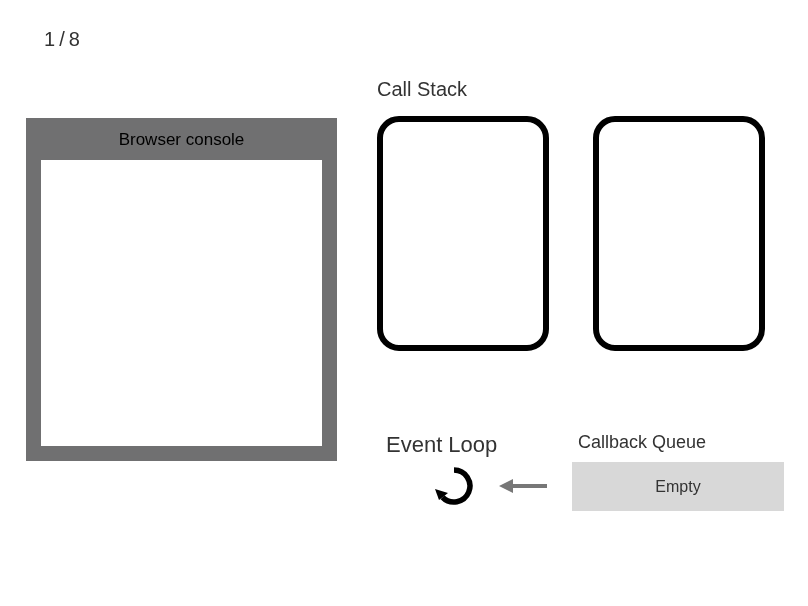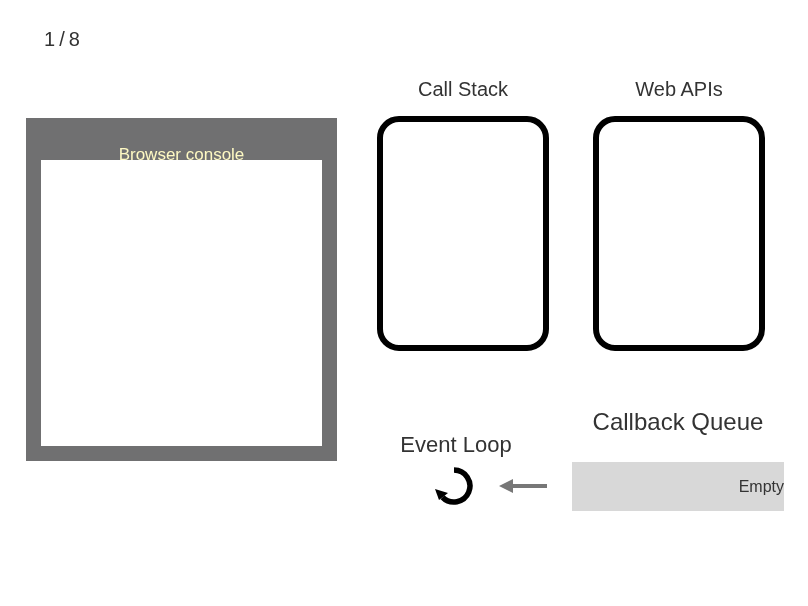--- a/index.html
+++ b/index.html
@@ -31,59 +31,58 @@
     position: absolute;
     left: 26px;
     top: 118px;
     width: 311px;
     height: 343px;
     background: #707071;
     box-sizing: border-box;
   }
   .console-title {
     text-align: center;
-    color: #fef9c3;
+    color: #000000;
     font-size: 17px;
-    padding-top: 27px;
+    padding-top: 12px;
     padding-bottom: 12px;
   }
   .console-body {
     background: #ffffff;
     position: absolute;
     left: 15px;
     top: 42px;
     right: 15px;
     bottom: 15px;
   }
 
   
   .heading {
     position: absolute;
     font-size: 20px;
     color: #333;
-    text-align: center;
   }
   #h-callstack { left: 377px; width: 172px; top: 78px; }
   #h-webapis   { left: 593px; width: 172px; top: 78px; }
 
   .rounded-box {
     position: absolute;
     width: 172px;
     height: 235px;
     border: 6px solid #000;
     border-radius: 22px;
     background: #ffffff;
     box-sizing: border-box;
   }
   #box-callstack { left: 377px; top: 116px; }
   #box-webapis   { left: 593px; top: 116px; }
 
   
   #h-eventloop     { left: 386px; width: 140px; top: 432px; font-size: 22px; }
-  #h-callbackqueue { left: 578px; width: 200px; top: 408px; font-size: 24px; }
+  #h-callbackqueue { left: 578px; width: 200px; top: 432px; font-size: 18px; }
 
   
   .loop-icon {
     position: absolute;
     left: 433px;
     top: 465px;
     width: 42px;
     height: 42px;
   }
 
@@ -99,21 +98,21 @@
   
   .queue-box {
     position: absolute;
     left: 572px;
     top: 462px;
     width: 212px;
     height: 49px;
     background: #d8d8d8;
     display: flex;
     align-items: center;
-    justify-content: flex-end;
+    justify-content: center;
     font-size: 16px;
     color: #333;
   }
 </style>
 </head>
 <body>
 
 <div class="canvas">
 
   <div class="page-counter">
@@ -123,21 +122,20 @@
   </div>
 
   <div class="console-frame">
     <div class="console-title">Browser console</div>
     <div class="console-body"></div>
   </div>
 
   <div id="h-callstack" class="heading">Call Stack</div>
   <div id="box-callstack" class="rounded-box"></div>
 
-  <div id="h-webapis" class="heading">Web APIs</div>
   <div id="box-webapis" class="rounded-box"></div>
 
   <div id="h-eventloop" class="heading">Event Loop</div>
 
   <div class="loop-icon">
     <svg viewBox="0 0 42 42" width="42" height="42">
 
       <path d="M21 5 A16 16 0 1 1 9.5 32.2" fill="none" stroke="#000" stroke-width="5.5" stroke-linecap="butt"></path>
 
       <polygon points="15,28 6,35 2,24" fill="#000"></polygon>

